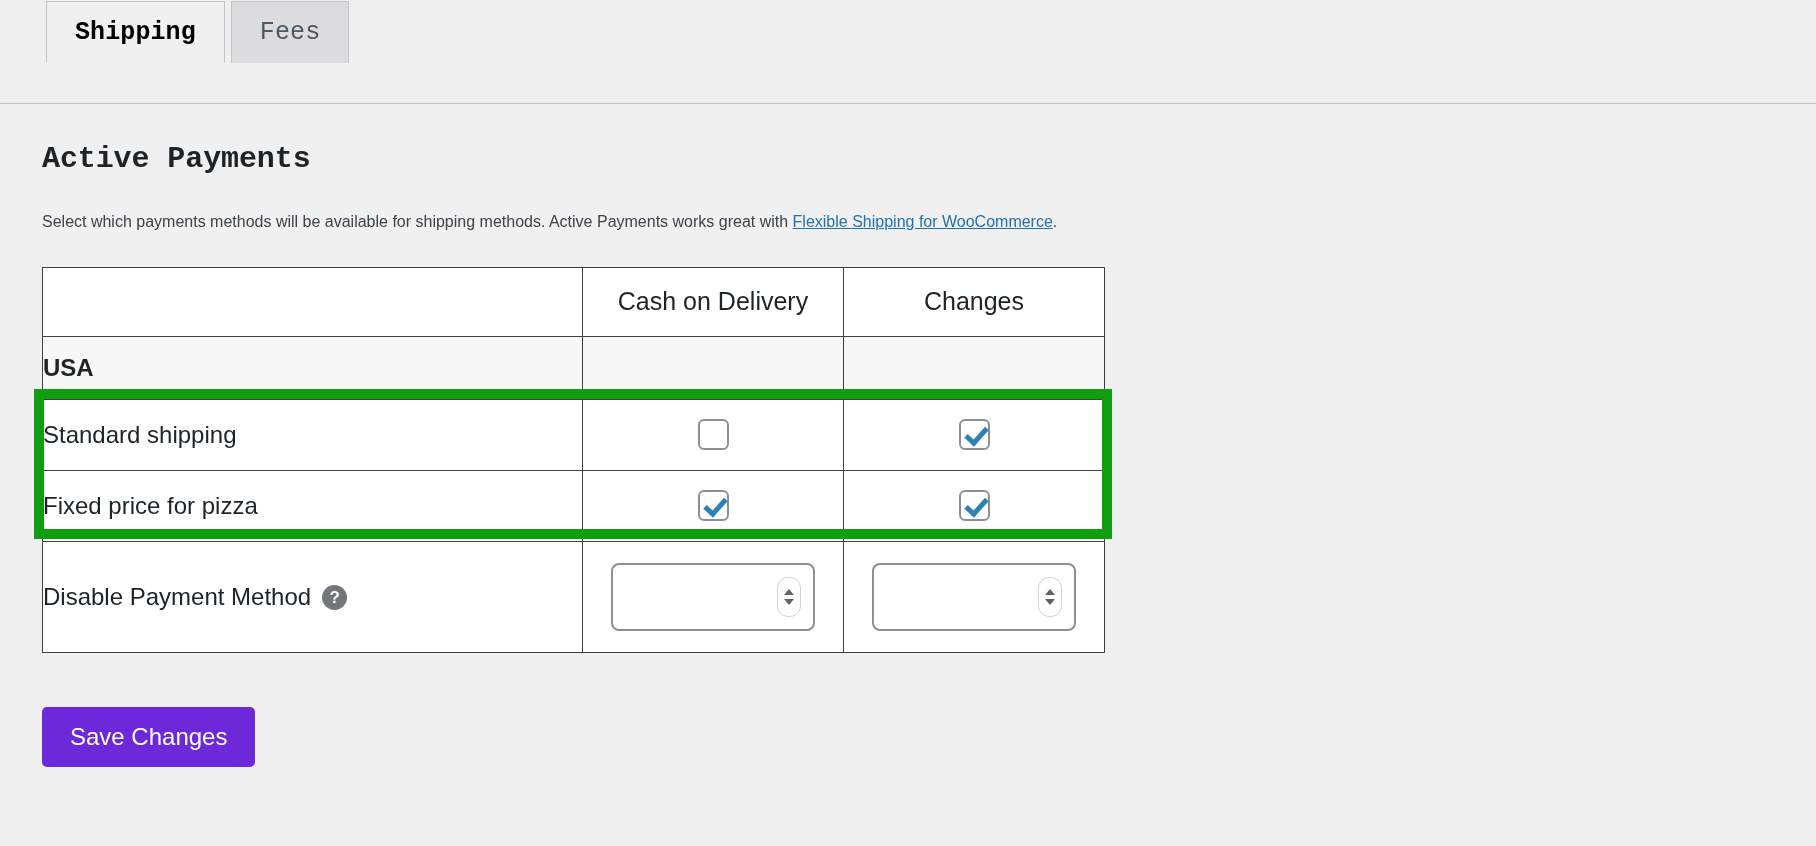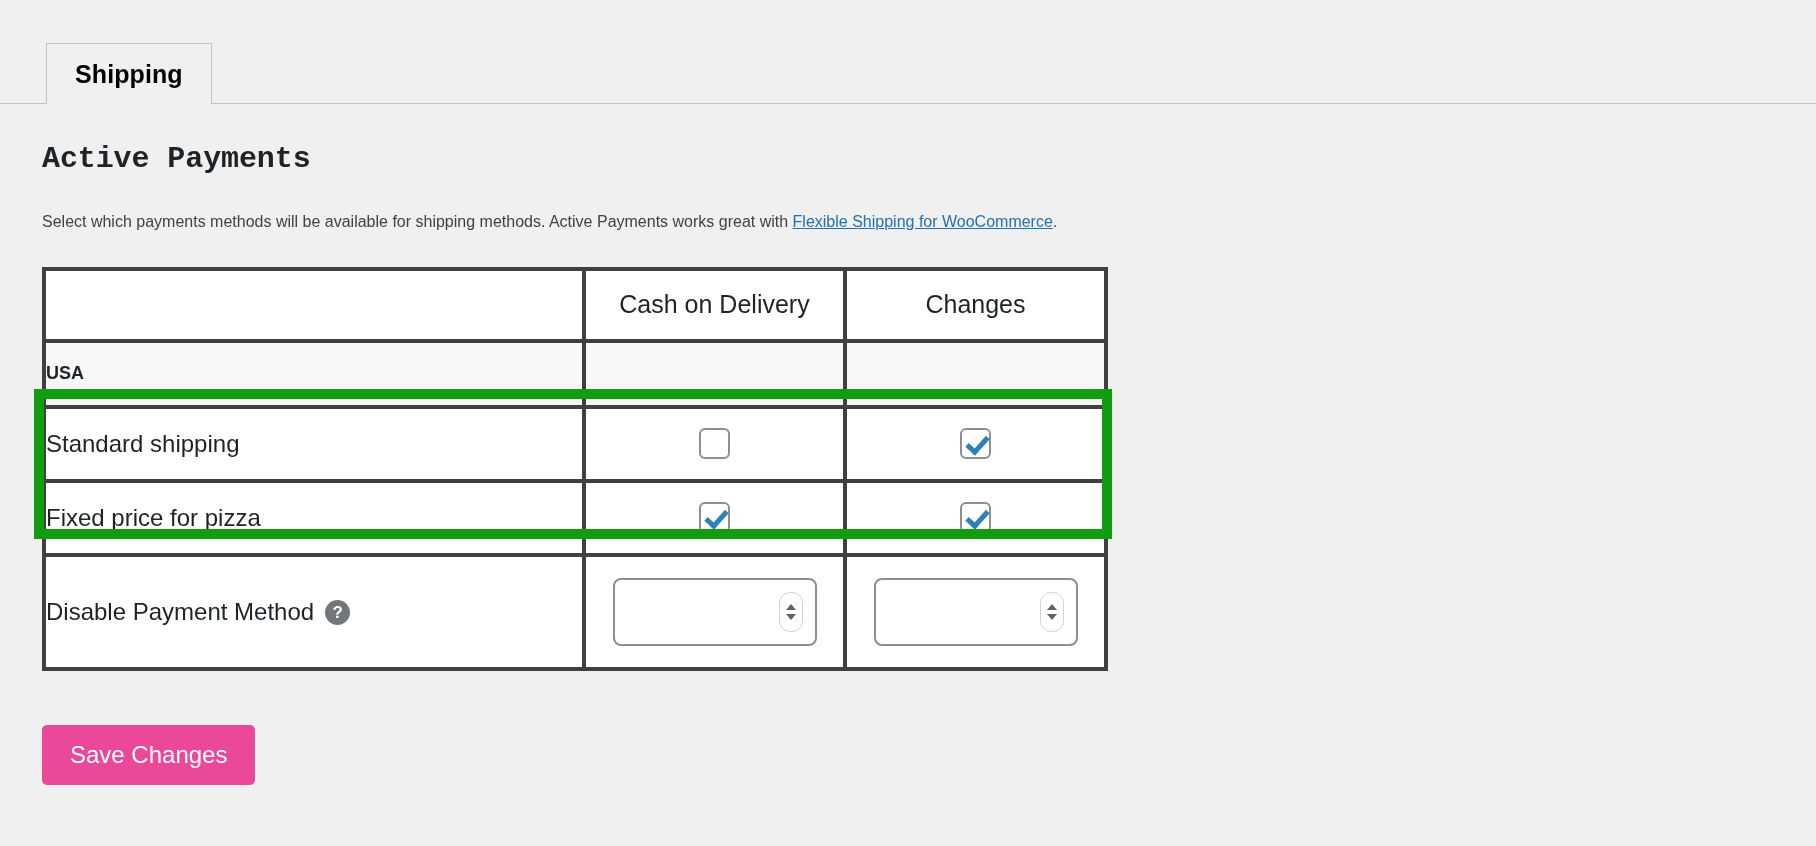--- a/index.html
+++ b/index.html
@@ -24,22 +24,22 @@
   }
 
   
   .tab-strip {
     position: relative;
     margin: 0;
     padding: 0 0 0 46px;
     height: 104px;
     box-sizing: border-box;
     display: flex;
-    align-items: flex-end;
     border-bottom: 1px solid #c3c4c7;
+    font-family: Liberation Mono, monospace;
   }
   .tab {
     display: inline-flex;
     align-items: center;
     justify-content: center;
     box-sizing: border-box;
     height: 62px;
     padding: 0 28px;
     margin: 0 0 -1px 0;
     font-size: 25px;
@@ -97,21 +97,21 @@
   table.payments {
     border-collapse: collapse;
     border-spacing: 0;
     width: 1062px;
     background: #fff;
     table-layout: fixed;
     border: 1px solid #e3e3e4;
   }
   table.payments td,
   table.payments th {
-    border: 4px solid #404040;
+    border: 1px solid #404040;
     padding: 0;
     background: #fff;
   }
   col.c-label { width: 540px; }
   col.c-method { width: 261px; }
 
   .th-cell {
     height: 68px;
     font-size: 25px;
     font-weight: normal;
@@ -119,21 +119,21 @@
     text-align: center;
     vertical-align: middle;
   }
   .th-blank { background: #fff; }
 
   tr.group-row td {
     background: #f7f7f7;
     height: 62px;
   }
   .group-label {
-    font-size: 18px;
+    font-size: 24px;
     font-weight: bold;
     color: #1d2327;
     padding-left: 26px;
   }
 
   tr.method-row td {
     height: 70px;
     margin-top: 44px;
   }
   .method-label {
@@ -261,39 +261,42 @@
     border: 10px solid #109e10;
     box-sizing: border-box;
     pointer-events: none;
     z-index: 5;
   }
 
   
   .save-btn {
     margin-top: 54px;
     display: inline-block;
-    background: #ec4899;
+    background: #6d28d9;
     color: #fff;
     font-size: 24px;
     font-family: "Liberation Sans", sans-serif;
     border: none;
     border-radius: 5px;
     padding: 18px 28px;
     cursor: pointer;
     line-height: 1;
   }
 </style>
 </head>
 <body>
 
 <div class="page">
 
   <div class="tab-strip">
     <div class="tab active">
       <span>Shipping</span>
+    </div>
+    <div class="tab inactive">
+      <span>Fees</span>
     </div>
   </div>
 
   <div class="content">
 
     <h2 class="page-title">Active Payments</h2>
 
     <p class="description">
       <span>Select which payments methods will be available for shipping methods. Active Payments works great with </span><a href="#">Flexible Shipping for WooCommerce</a><span>.</span>
     </p>

